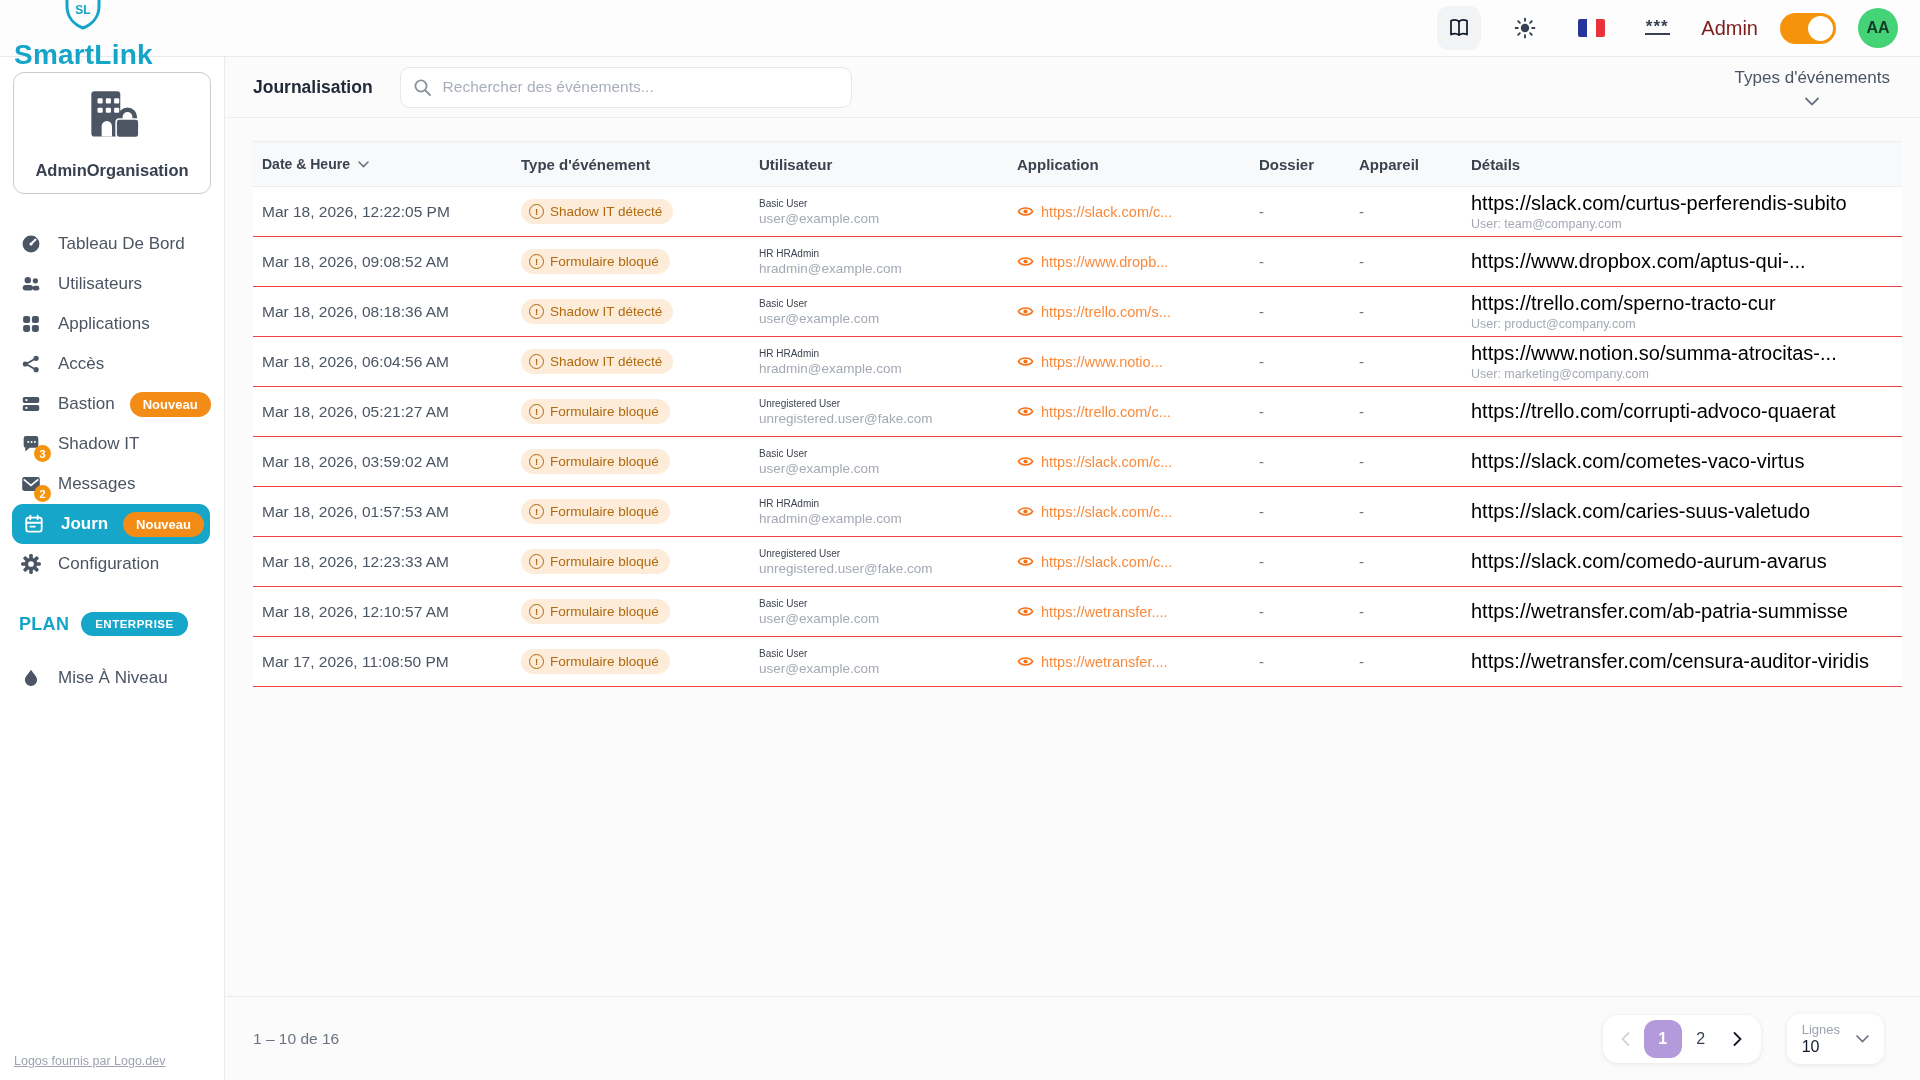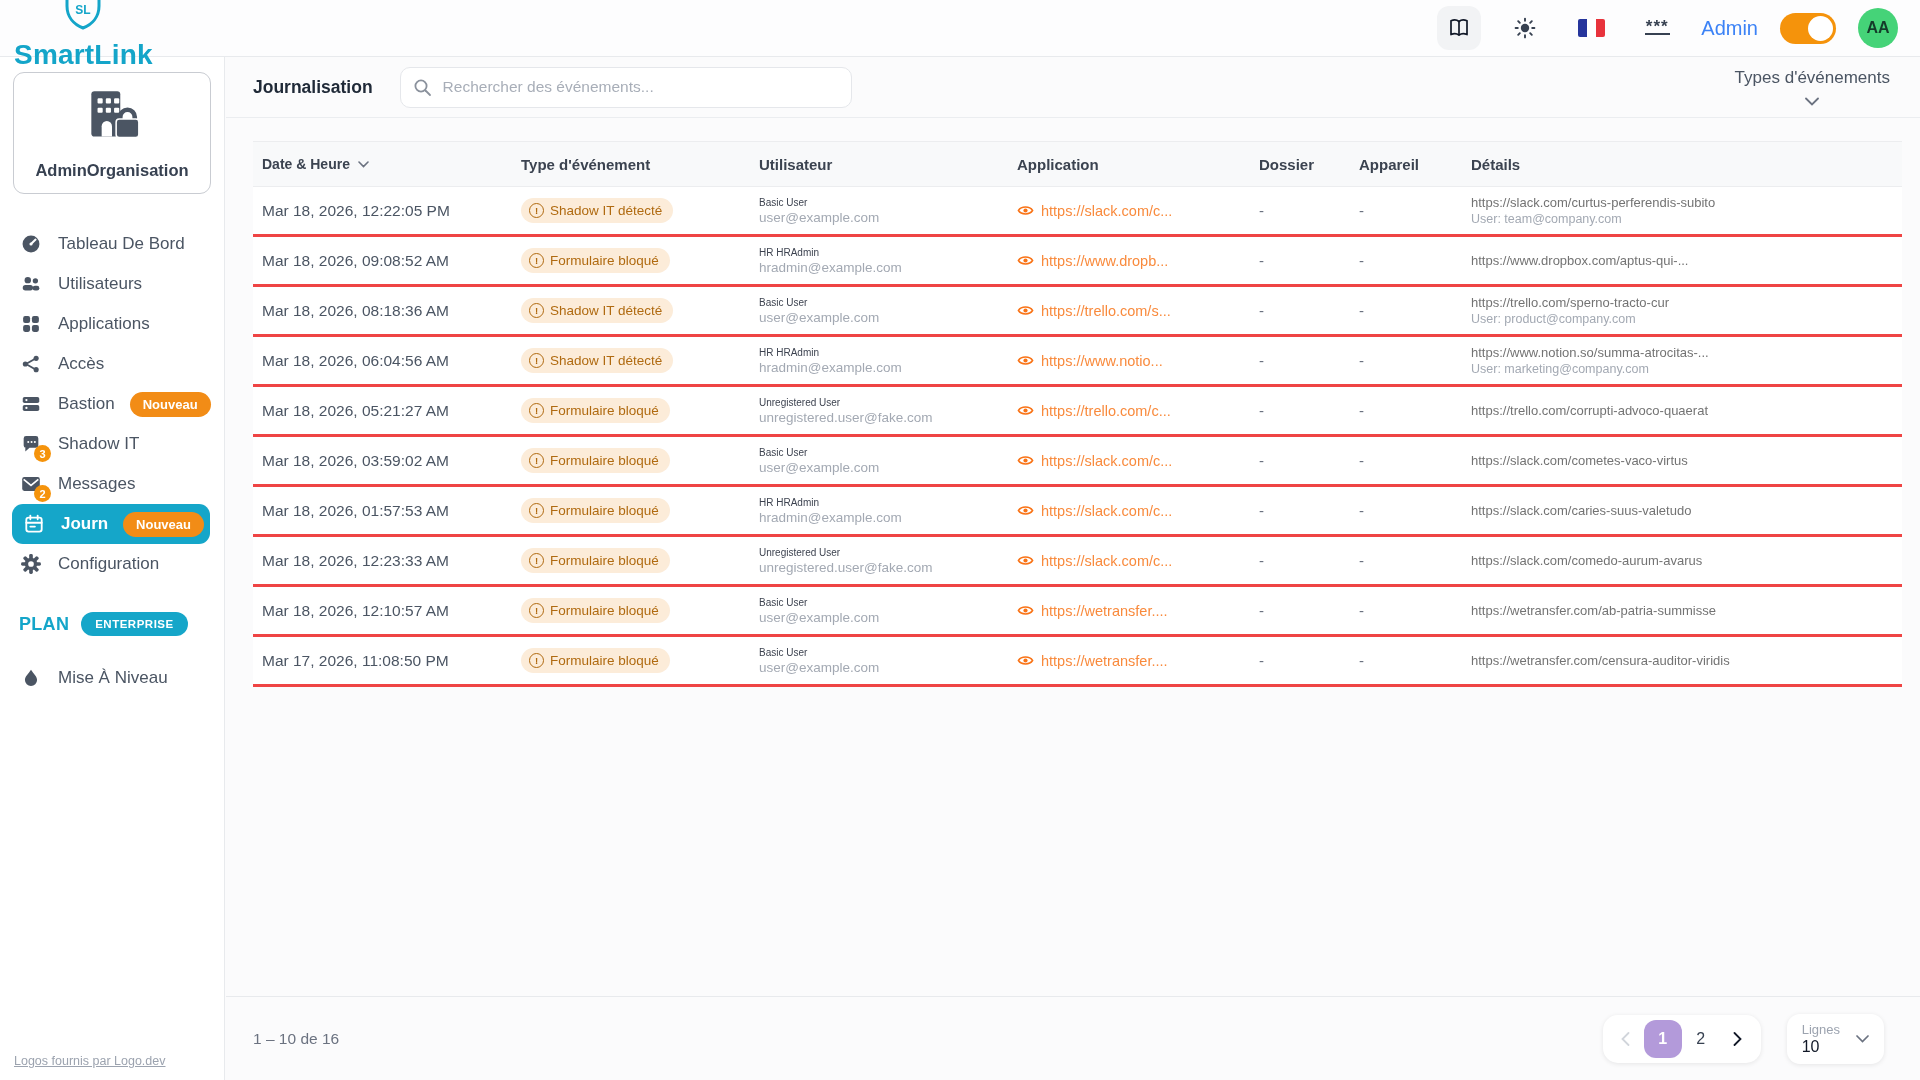--- a/index.html
+++ b/index.html
@@ -15,21 +15,21 @@
   .brand-name { font-size:28px; font-weight:bold; color:#14a5c9; letter-spacing:.2px; }
   .top-actions { display:flex; align-items:center; gap:22px; }
   .icon-btn { width:44px; height:44px; display:flex; align-items:center; justify-content:center;
               border-radius:12px; }
   .icon-btn.boxed { background:#f2f3f5; }
   .flag { width:27px; height:18px; display:flex; border-radius:2px; overflow:hidden; }
   .flag div { flex:1; }
   .flag .b { background:#26359c; } .flag .w { background:#fff; } .flag .r { background:#e8333c; }
   .dots-ic { font-size:17px; font-weight:bold; color:#374151; line-height:10px;
              border-bottom:2.5px solid #374151; padding:0 1px 1px; letter-spacing:1px; }
-  .admin-label { font-size:20px; color:#3b82f6; }
+  .admin-label { font-size:20px; color:#7f1d1d; }
   .toggle { width:56px; height:31px; border-radius:16px; background:#f5930b; position:relative; }
   .toggle .knob { position:absolute; right:3px; top:3px; width:25px; height:25px;
                   border-radius:50%; background:#fff; }
   .avatar { width:40px; height:40px; border-radius:50%; background:#45d378; color:#143b2a;
             font-weight:bold; font-size:16px; display:flex; align-items:center; justify-content:center; }
 
   
   .sidebar { position:fixed; top:57px; left:0; bottom:0; width:225px; background:#fff;
              border-right:1px solid #e8eaed; z-index:5; }
   .org-card { margin:15px 13px 0; border:1.5px solid #c9ccd2; border-radius:11px;
@@ -67,21 +67,21 @@
   .search-box input::placeholder { color:#a8aeb8; }
   .search-box svg { position:absolute; left:13px; top:11px; }
   .filter-dd { margin-left:auto; display:flex; align-items:center; gap:9px;
                font-size:17px; color:#4b5563;flex-direction:column; }
 
   
   .table { margin:23px 18px 0 27px; }
   .thead { display:flex; align-items:center; height:46px; background:#f8f9fa;
            border-top:1px solid #ecedef; border-bottom:1px solid #ecedef;
            font-size:15px; font-weight:bold; color:#3b4350; }
-  .trow { display:flex; align-items:center; height:50px; border-bottom:3px solid #ef4444;
+  .trow { display:flex; align-items:center; height:50px; border-bottom:1px solid #ef4444;
           background:#fff; }
   .cell { padding-right:12px; }
   .c-date { width:268px; padding-left:9px; font-size:15.5px; color:#4b5563; display:flex; align-items:center; gap:8px; }
   .c-type { width:238px; }
   .c-user { width:258px; min-width:0; }
   .c-app  { width:242px; min-width:0; }
   .c-doss { width:100px; }
   .c-appareil { width:112px; }
   .c-det  { flex:1; min-width:0; }
   .thead .c-date { font-size:14px; color:#3b4350; }
@@ -89,21 +89,21 @@
            font-size:13.5px; padding:5px 11px 5px 8px; border-radius:999px; white-space:nowrap; }
   .badge::before { content:"!"; width:13px; height:13px; border:1.3px solid #b06a10;
            border-radius:50%; font-size:9.5px; font-weight:bold; display:inline-flex;
            align-items:center; justify-content:center; flex-shrink:0; }
   .uname { font-size:10px; color:#3d4350; white-space:nowrap; overflow:hidden; }
   .uemail { font-size:13.5px; color:#a3a9b3; margin-top:2px; white-space:nowrap; overflow:hidden; }
   .app-link { display:flex; align-items:center; gap:7px; color:#f98a3c; font-size:14.5px;
               white-space:nowrap; overflow:hidden; }
   .app-link svg { flex-shrink:0; }
   .dash { color:#6b7280; font-size:15px; }
-  .durl { font-size:13px; color:#737373; white-space:nowrap; overflow:hidden; }
+  .durl { font-size:20px; color:#000000; white-space:nowrap; overflow:hidden; }
   .duser { font-size:12.5px; color:#a3a9b3; margin-top:2px; white-space:nowrap; overflow:hidden; }
 
   
   .footer { position:fixed; left:226px; right:0; bottom:0; height:84px;
             border-top:1px solid #e8eaed; background:#fbfbfc; display:flex; align-items:center;
             justify-content:space-between; padding:0 36px 0 27px; }
   .range-label { font-size:15.5px; color:#6b7280; }
   .pager { display:flex; align-items:center; gap:26px; }
   .pager-pill { display:flex; align-items:center; background:#fff; border-radius:15px;
                 box-shadow:0 1px 5px rgba(0,0,0,.09); padding:5px; }

